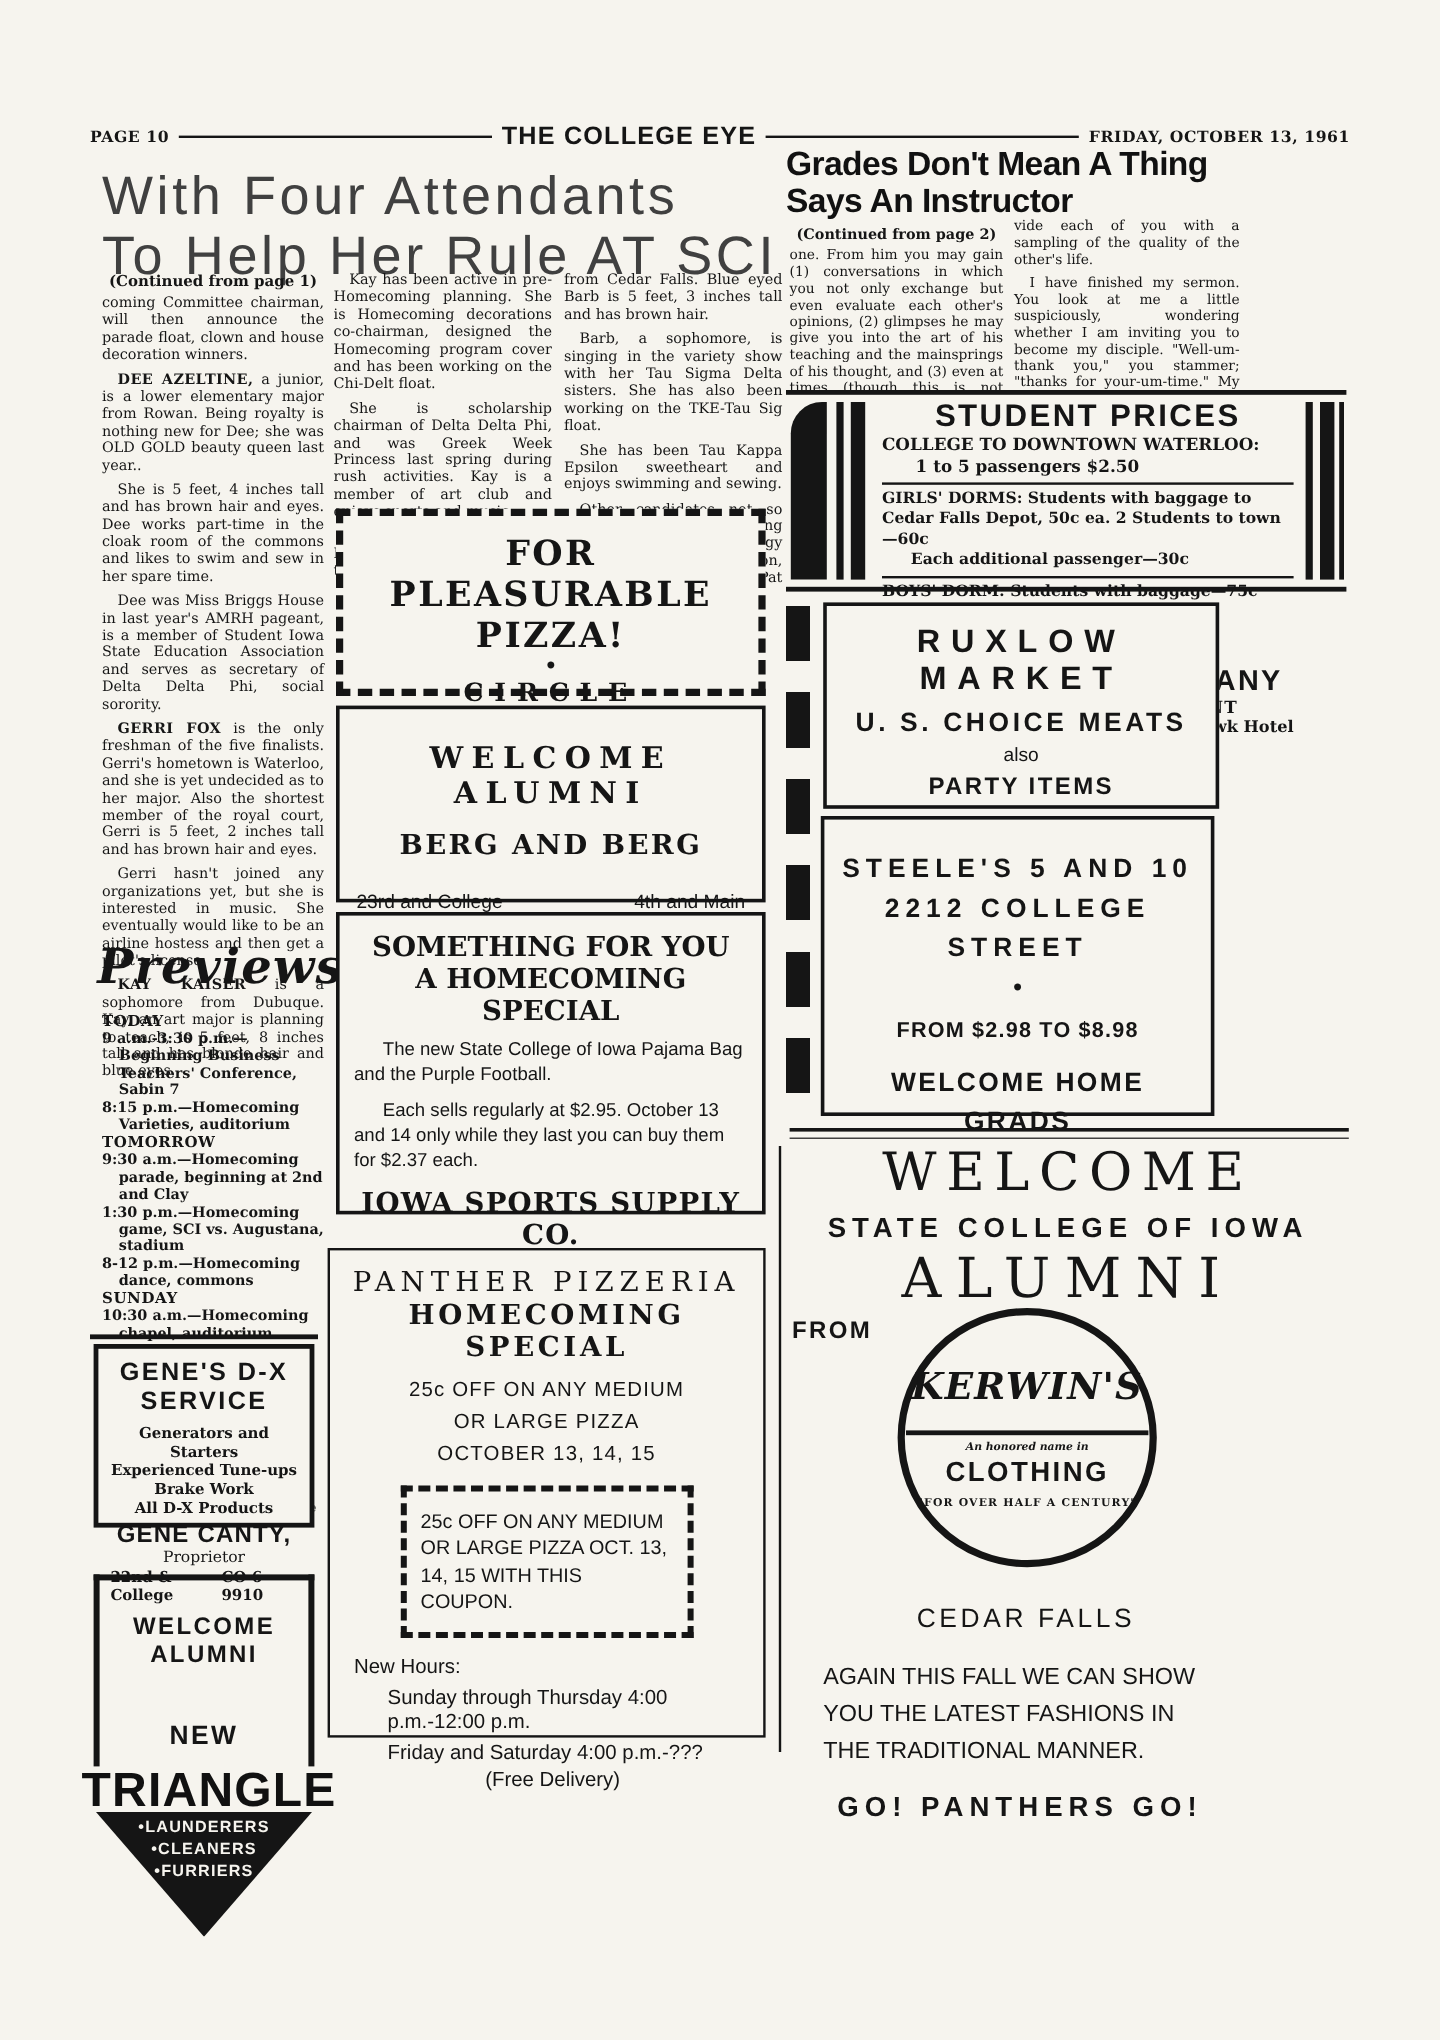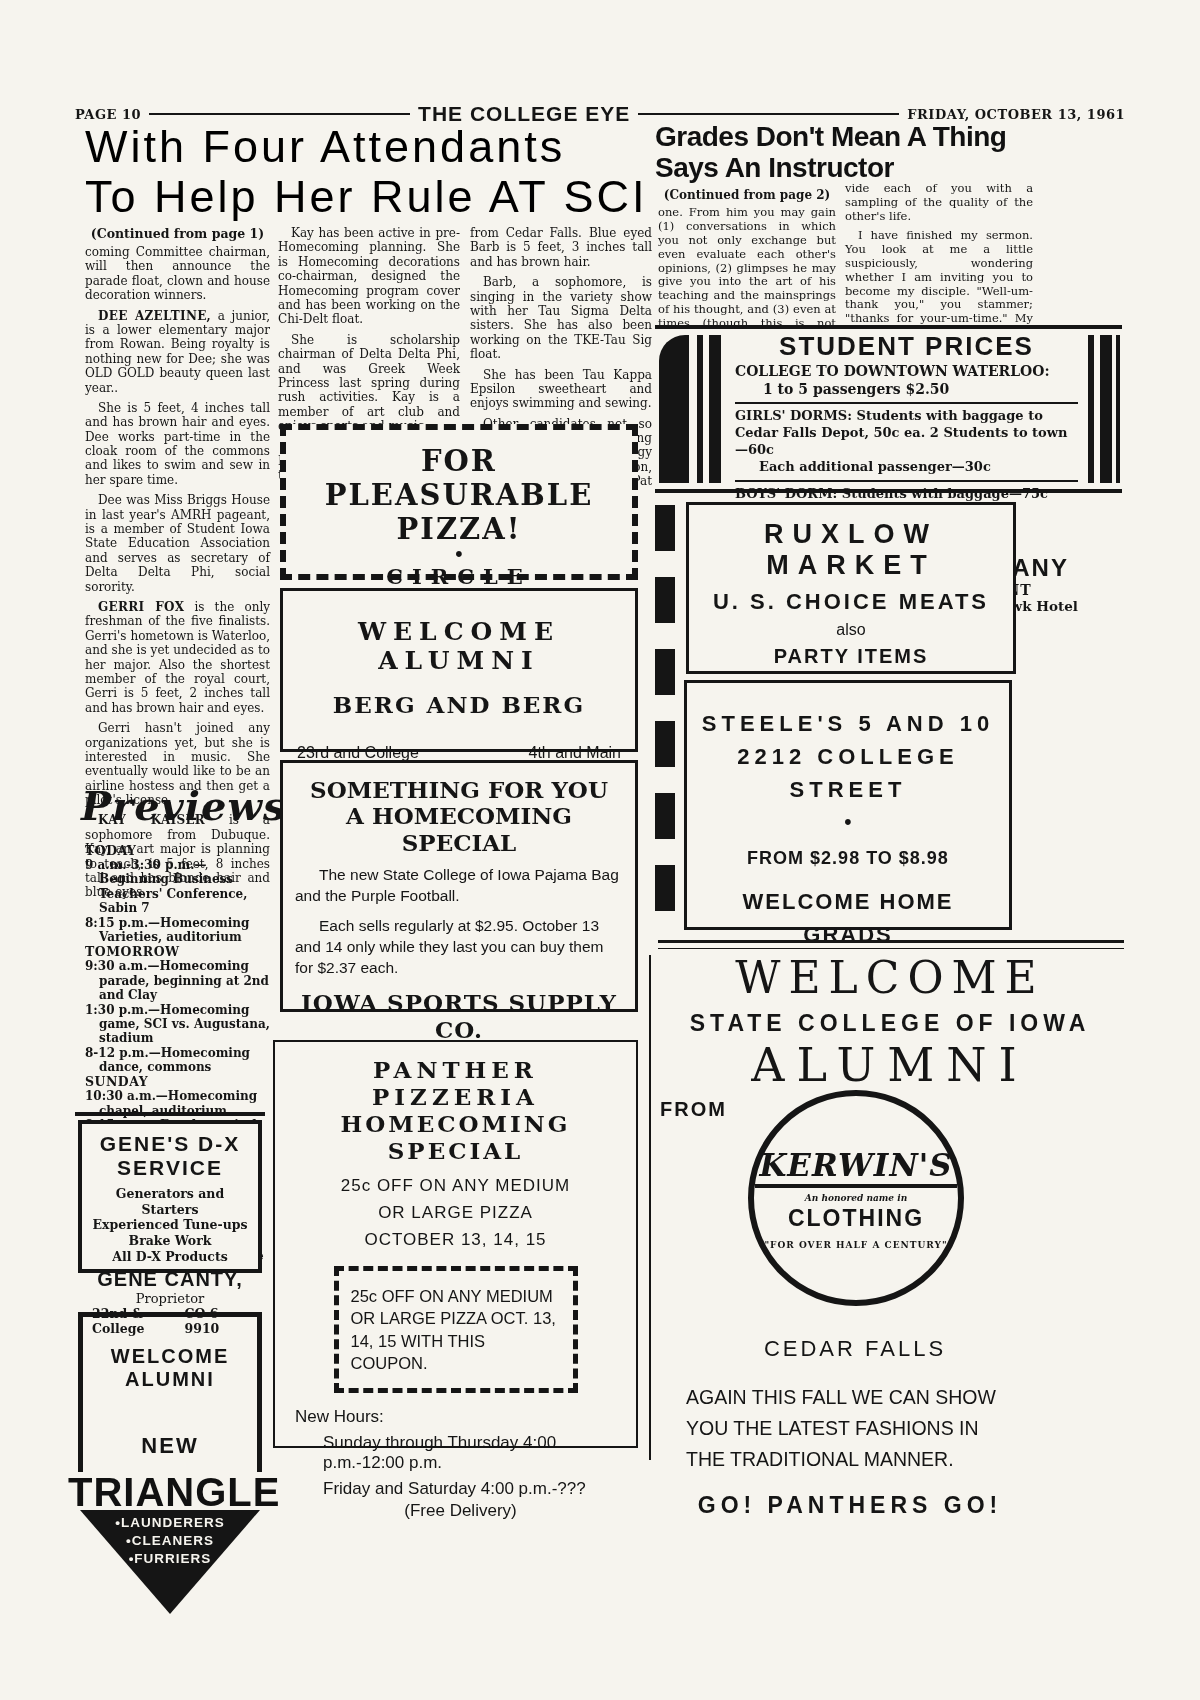--- a/index.html
+++ b/index.html
@@ -6,22 +6,22 @@
   .page{position:relative;width:1200px;height:1700px;margin:0 auto;background:#f6f4ee;color:#151515;overflow:hidden;
         font-family:"DejaVu Serif",serif;}
   .abs{position:absolute;}
   .ctr{text-align:center;}
   
   .hdr{left:75px;top:102px;width:1050px;display:flex;align-items:center;gap:8px;}
   .hdr .rule{flex:1;border-top:2.5px solid #151515;height:0;}
   .pagelabel,.dateline{font-size:13px;font-weight:bold;letter-spacing:.5px;white-space:nowrap;}
   .masthead{font-size:21px;font-weight:900;letter-spacing:1px;white-space:nowrap;font-family:"Liberation Sans",sans-serif;}
   
-  .leadhead{left:85px;top:122px;width:575px;font-family:"Liberation Sans",sans-serif;
-            font-weight:400;font-size:45px;line-height:1.12;letter-spacing:3px;color:#000000;}
+  .leadhead{left:85px;top:138px;width:575px;font-family:"Liberation Sans",sans-serif;
+            font-weight:400;font-size:45px;line-height:1.12;letter-spacing:3px;color:#404040;}
   .gradeshead{left:655px;top:122px;width:400px;font-family:"Liberation Sans",sans-serif;
             font-weight:900;font-size:28px;line-height:1.1;letter-spacing:-.5px;color:#111;}
   
   .col{position:absolute;width:185px;font-size:12px;line-height:1.2;text-align:justify;}
   .col p{margin:0 0 6px;}
   .col p.ind{text-indent:13px;}
   .col .cont{text-align:center;font-weight:bold;font-size:12.5px;margin-bottom:4px;}
   .col b{letter-spacing:.3px;}
   
   .pv-title{font-family:"DejaVu Serif",serif;font-style:italic;font-weight:bold;font-size:40px;letter-spacing:1px;margin:0 0 14px -4px;}
@@ -43,21 +43,21 @@
   
   .berg-h{font-size:25px;font-weight:bold;letter-spacing:7px;}
   .berg-n{font-size:23px;font-weight:bold;letter-spacing:2px;}
   .addr-row{display:flex;justify-content:space-between;font-size:16px;}
   
   .is-h{font-size:23px;font-weight:bold;line-height:1.15;}
   .is-p{font-size:15.5px;line-height:1.35;text-align:left;margin:9px 0 0;font-family:"Liberation Sans",sans-serif;}
   .is-p .ind2{display:inline-block;width:24px;}
   .is-n{font-size:23px;font-weight:bold;letter-spacing:1px;margin-top:10px;}
   
-  .pp-h1{font-size:23px;font-weight:bold;letter-spacing:5px;}
+  .pp-h1{font-size:23px;font-weight:normal;letter-spacing:5px;}
   .pp-h2{font-size:23px;font-weight:bold;letter-spacing:3px;}
   .pp-l{font-size:17px;letter-spacing:1px;margin-top:7px;font-family:"Liberation Sans",sans-serif;}
   .coupon{border:5px dashed #151515;width:210px;margin:16px auto 0;padding:14px 12px;text-align:left;
           font-size:16.5px;line-height:1.35;font-family:"Liberation Sans",sans-serif;}
   .pp-hours{text-align:left;font-size:17px;margin:14px 0 0 10px;font-family:"Liberation Sans",sans-serif;}
   .pp-hours .l2{margin:6px 0 0 28px;}
   
   .g-h{font-size:21px;font-weight:bold;letter-spacing:2px;font-family:"Liberation Sans",sans-serif;}
   .g-l{font-size:12.5px;font-weight:bold;line-height:1.25;}
   .g-n{font-size:20px;font-weight:bold;letter-spacing:1px;font-family:"Liberation Sans",sans-serif;}
@@ -87,21 +87,21 @@
   .st-l{font-size:22px;font-weight:bold;letter-spacing:5px;font-family:"Liberation Sans",sans-serif;line-height:1.5;}
   .st-h{font-size:24px;font-weight:bold;letter-spacing:1px;font-family:"Liberation Sans",sans-serif;}
   .st-p{font-size:18px;font-weight:bold;letter-spacing:1px;font-family:"Liberation Sans",sans-serif;}
   
   .kw-welcome{font-size:44px;letter-spacing:8px;font-weight:normal;}
   .kw-scoi{font-size:23px;font-weight:bold;letter-spacing:5px;font-family:"Liberation Sans",sans-serif;}
   .kw-alumni{font-size:46px;letter-spacing:12px;}
   .kw-from{font-size:20px;font-weight:bold;letter-spacing:2px;font-family:"Liberation Sans",sans-serif;}
   .kw-circle{position:absolute;width:216px;height:216px;border:6px solid #151515;border-radius:50%;
              display:flex;flex-direction:column;align-items:center;justify-content:center;box-sizing:border-box;}
-  .kw-name{font-size:31px;font-weight:bold;font-style:italic;letter-spacing:1px;border-bottom:4px solid #151515;padding:0 4px 1px;}
+  .kw-name{font-size:31px;font-weight:bold;font-style:italic;letter-spacing:1px;border-bottom:4px solid #151515;padding:0 4px 18px;}
   .kw-tag{font-size:9px;font-style:italic;font-weight:bold;margin-top:5px;}
   .kw-clo{font-size:23px;font-weight:900;letter-spacing:2px;font-family:"Liberation Sans",sans-serif;margin-top:2px;}
   .kw-motto{font-size:9px;font-weight:bold;letter-spacing:1px;margin-top:8px;}
   .kw-city{font-size:22px;letter-spacing:3px;font-family:"Liberation Sans",sans-serif;}
   .kw-para{font-size:19.5px;line-height:1.6;font-family:"Liberation Sans",sans-serif;text-align:left;}
   .kw-go{font-size:23px;font-weight:bold;letter-spacing:5px;font-family:"Liberation Sans",sans-serif;}
   .double-rule{position:absolute;height:5px;border-top:3px solid #151515;border-bottom:1px solid #151515;}
 </style>
 </head>
 <body>

